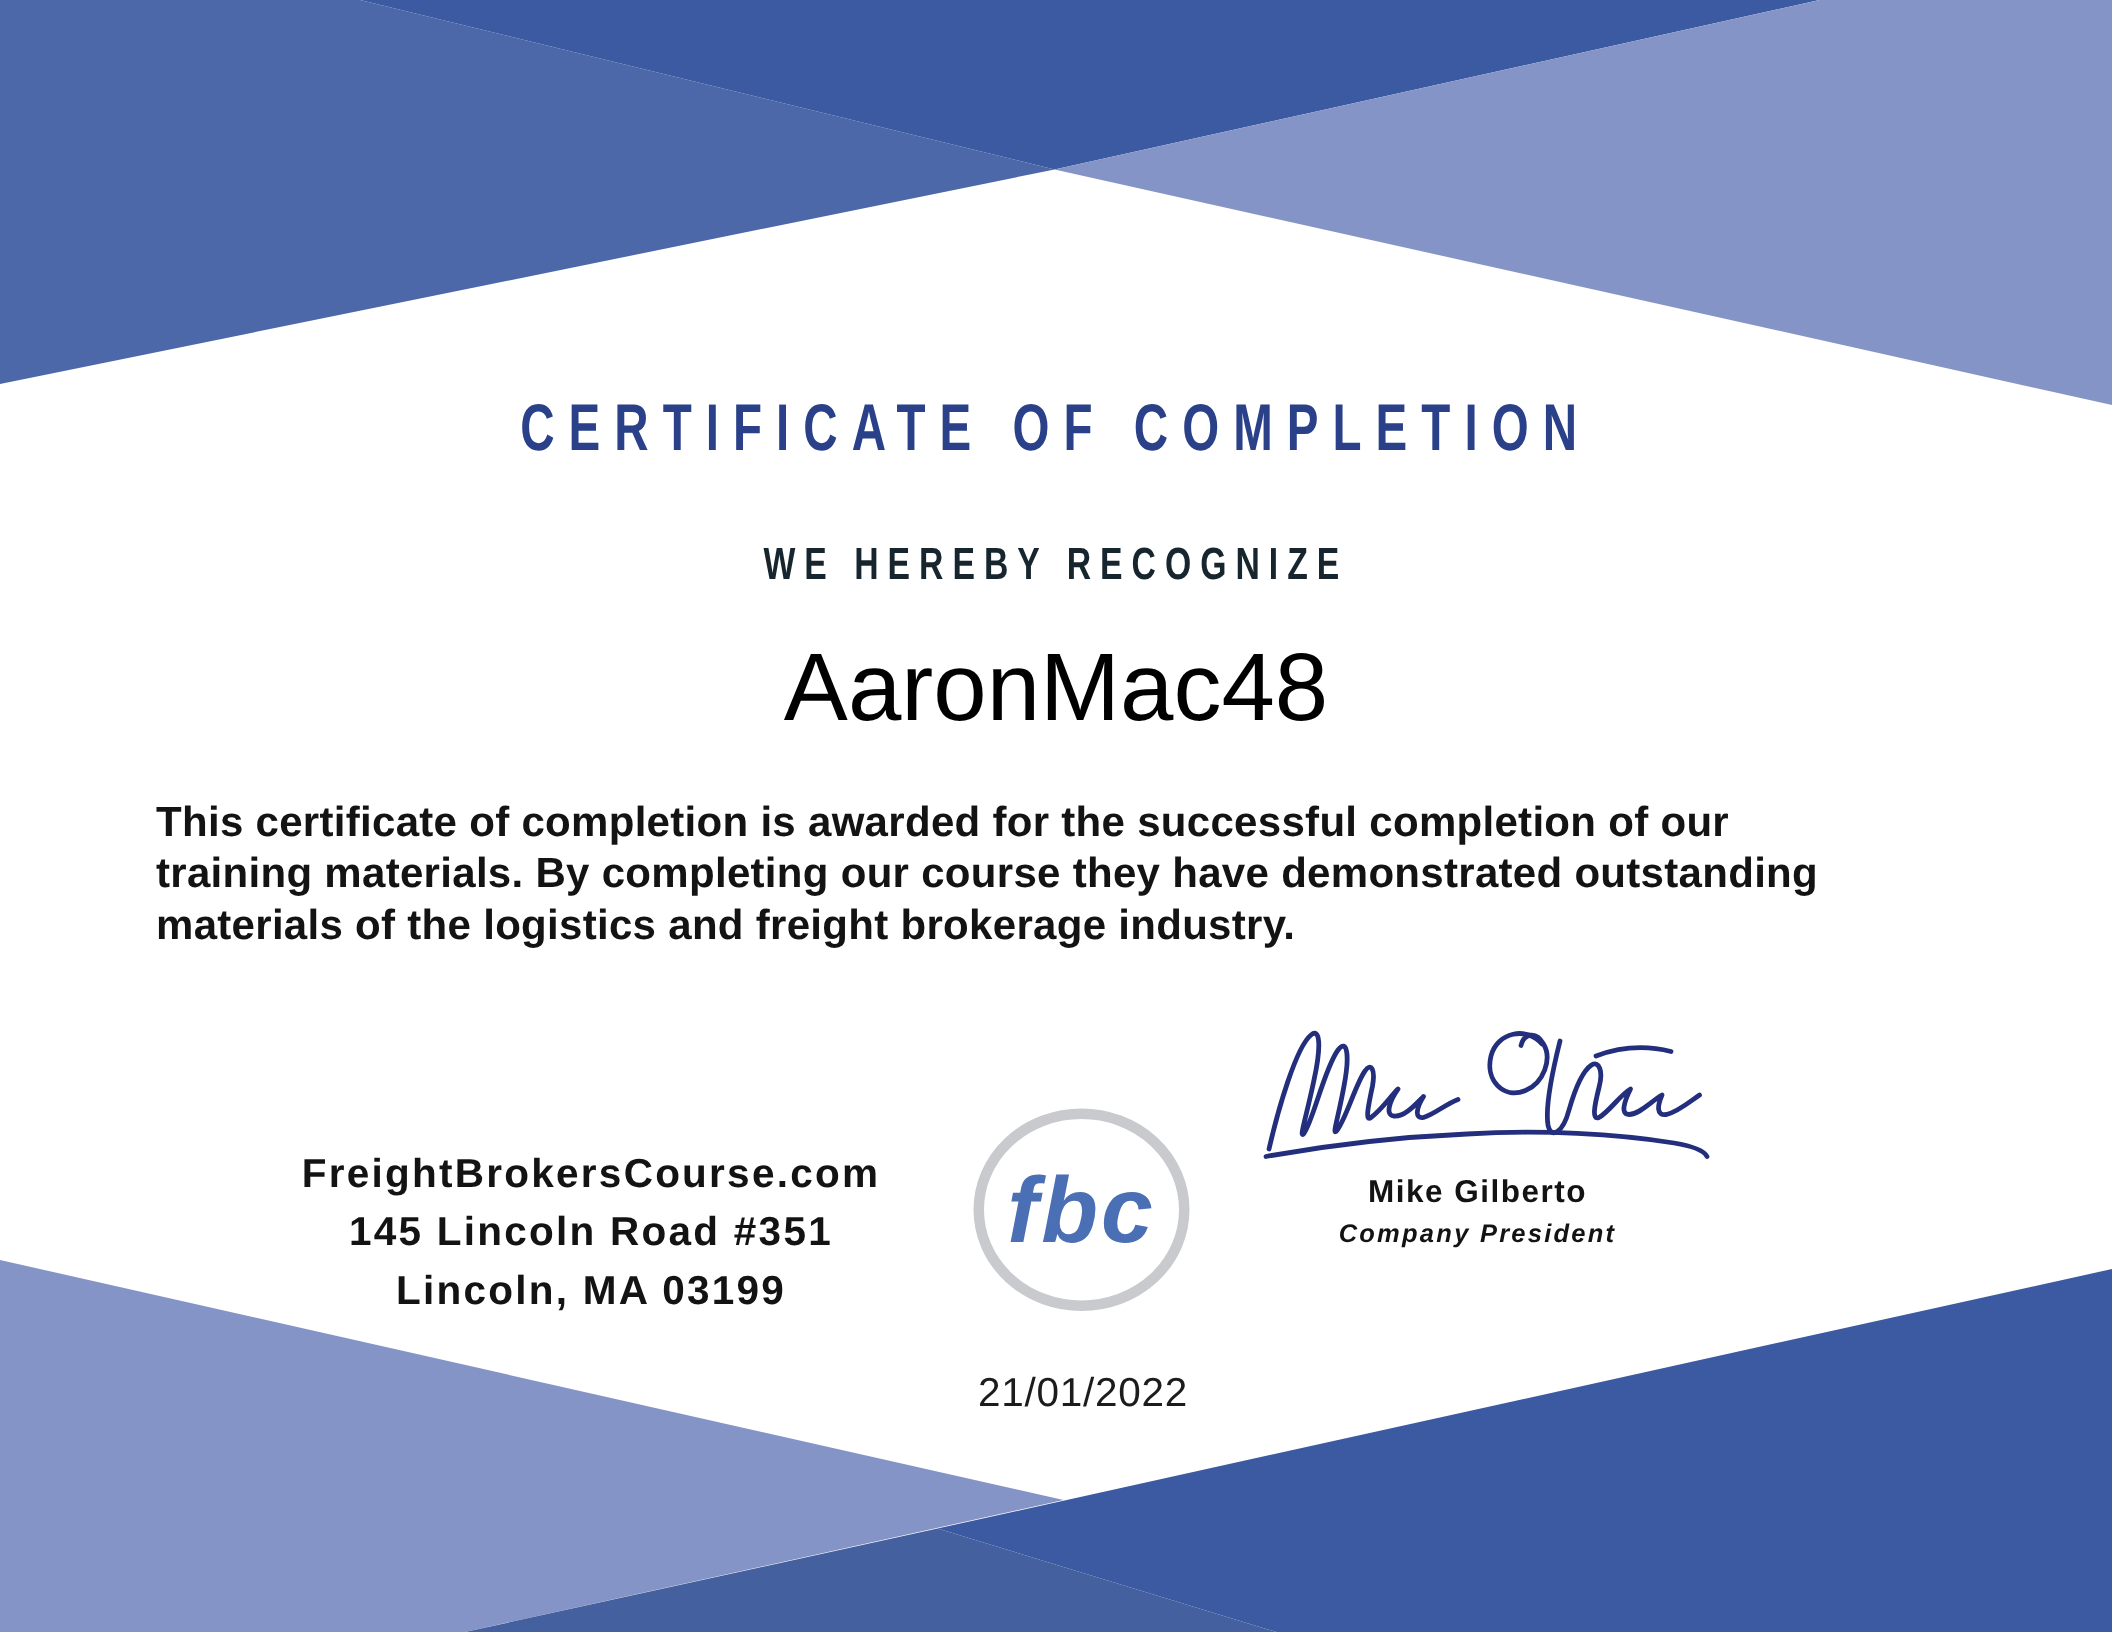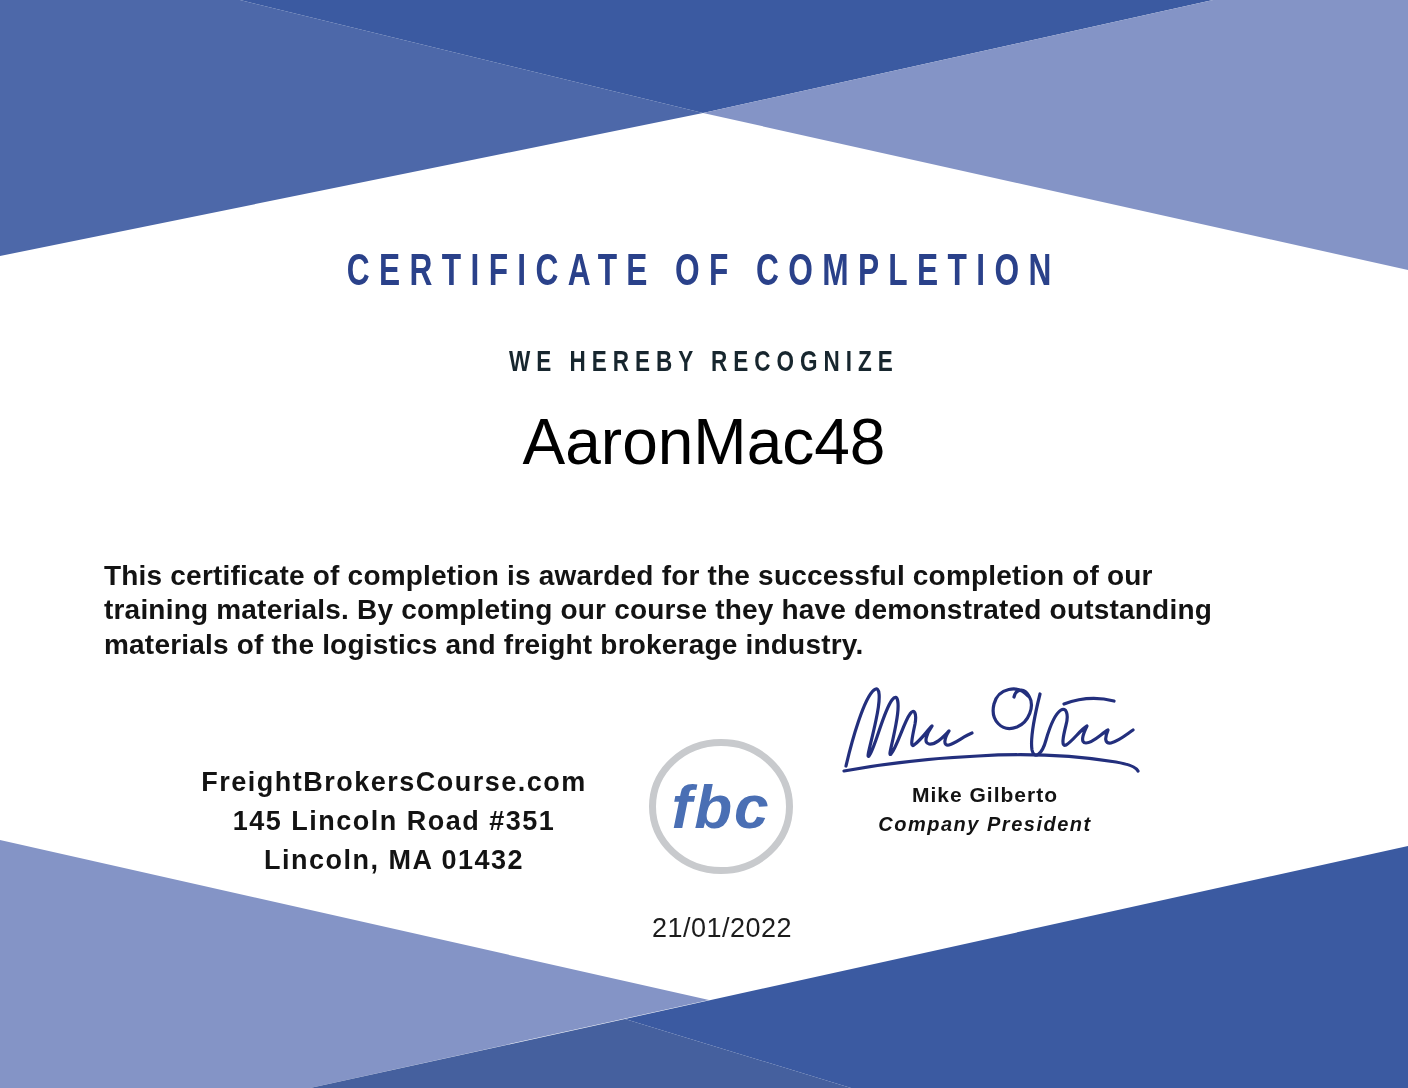--- a/index.html
+++ b/index.html
@@ -13,56 +13,56 @@
   body{
     position:relative;width:1408px;height:1088px;overflow:hidden;background:#ffffff;
     font-family:"Liberation Sans", sans-serif;
   }
   .bg{position:absolute;left:0;top:0;width:1408px;height:1088px;z-index:0;}
   .poly-medium{fill:var(--medium_blue);}
   .poly-dark{fill:var(--dark_blue);}
   .poly-peri{fill:var(--periwinkle);}
   .poly-overlap{fill:var(--overlap_blue);}
   .abs{position:absolute;z-index:2;}
-  .center-line{left:0;width:1408px;text-align:center;white-space:nowrap;}
+  .center-line{left:0;width:1408px;text-align:center;white-space:nowrap;margin-top:16px;}
   .squeeze{display:inline-block;transform:scaleX(0.72);transform-origin:50% 50%;}
   .squeeze2{display:inline-block;transform:scaleX(0.75);transform-origin:50% 50%;}
   .cert-title{
     top:248px;font-size:44px;font-weight:bold;letter-spacing:13px;
     color:var(--title_navy);line-height:1;
   }
   .recognize{
     top:346px;font-size:30px;font-weight:bold;letter-spacing:8px;
     color:var(--recognize_dark);line-height:1;text-decoration:underline;
   }
   .recipient{
     top:410px;font-size:64px;font-weight:normal;color:#000;line-height:1;letter-spacing:0;
   }
   .body-text{
     left:104px;top:531px;font-size:28px;font-weight:bold;color:var(--text_black);
-    line-height:34.3px;letter-spacing:0.2px;white-space:nowrap;margin-top:28px;
+    line-height:34.3px;letter-spacing:0.2px;white-space:nowrap;
   }
   .org-block{
     left:194px;top:763px;width:400px;text-align:center;font-size:27px;font-weight:bold;
     color:var(--text_black);line-height:39px;letter-spacing:1.5px;white-space:nowrap;
   }
   .logo-svg{left:645px;top:735px;}
   .fbc-ring{fill:#ffffff;stroke:var(--ring_gray);stroke-width:7px;}
   .fbc-text{
     font-family:"Liberation Sans", sans-serif;font-size:62px;font-weight:bold;font-style:italic;
     fill:var(--fbc_blue);letter-spacing:2px;
   }
   .sig-svg{left:828px;top:676px;}
   .sig-stroke{fill:none;stroke:var(--signature_navy);stroke-width:3.2px;stroke-linecap:round;stroke-linejoin:round;}
   .signer-name{
     left:785px;top:784px;width:400px;text-align:center;font-size:21px;font-weight:bold;
     letter-spacing:1px;color:var(--text_black);line-height:1;white-space:nowrap;
   }
   .signer-title{
-    left:785px;top:814px;width:400px;text-align:center;font-size:20px;font-weight:bold;font-style:italic;
+    left:785px;top:814px;width:400px;text-align:center;font-size:17px;font-weight:bold;font-style:italic;
     letter-spacing:1.5px;color:var(--text_black);line-height:1;white-space:nowrap;
   }
   .issue-date{
     left:522px;top:915px;width:400px;text-align:center;font-size:27px;color:#1c1c1c;
     line-height:1;letter-spacing:0.5px;white-space:nowrap;
   }
 </style>
 </head>
 <body>
 
@@ -87,21 +87,21 @@
 
 <div class="abs body-text">
   <div>This certificate of completion is awarded for the successful completion of our</div>
   <div>training materials. By completing our course they have demonstrated outstanding</div>
   <div>materials of the logistics and freight brokerage industry.</div>
 </div>
 
 <div class="abs org-block">
   <div>FreightBrokersCourse.com</div>
   <div>145 Lincoln Road #351</div>
-  <div>Lincoln, MA 01432</div>
+  <div>Lincoln, MA 03199</div>
 </div>
 
 <svg class="abs logo-svg" width="160" height="148" viewBox="0 0 160 148">
   <ellipse class="fbc-ring" cx="76" cy="71.5" rx="68.5" ry="64"></ellipse>
   <text class="fbc-text" x="76" y="93" text-anchor="middle">fbc</text>
 </svg>
 
 <svg class="abs sig-svg" width="330" height="108" viewBox="0 0 330 108">
   <path class="sig-stroke" d="M 18 90 C 24 64 36 22 46 14 C 52 9 53 21 48 44 C 43 68 38 83 41 80 C 47 73 55 36 64 24 C 70 16 72 27 68 48 C 64 70 60 81 63 78 C 69 71 76 46 82 38 C 86 32 89 37 87 48 C 84 62 82 72 86 69 C 93 64 99 55 104 50 C 99 57 95 67 101 68 C 108 69 115 61 121 55 C 116 63 115 70 121 69 C 128 67 136 60 144 57"></path>
   <path class="sig-stroke" d="M 200 20 C 190 8 170 12 166 28 C 162 44 174 57 189 51 C 201 46 207 30 201 20 C 196 11 188 13 186 21 M 212 18 C 207 38 202 62 204 74 C 206 84 214 79 218 64 C 222 50 227 38 233 34 C 238 31 241 38 238 49 C 235 61 233 71 238 69 C 245 65 252 54 259 50 C 255 58 252 67 258 67 C 265 67 273 58 280 54 C 277 61 276 68 283 67 C 291 65 299 58 305 54"></path>

